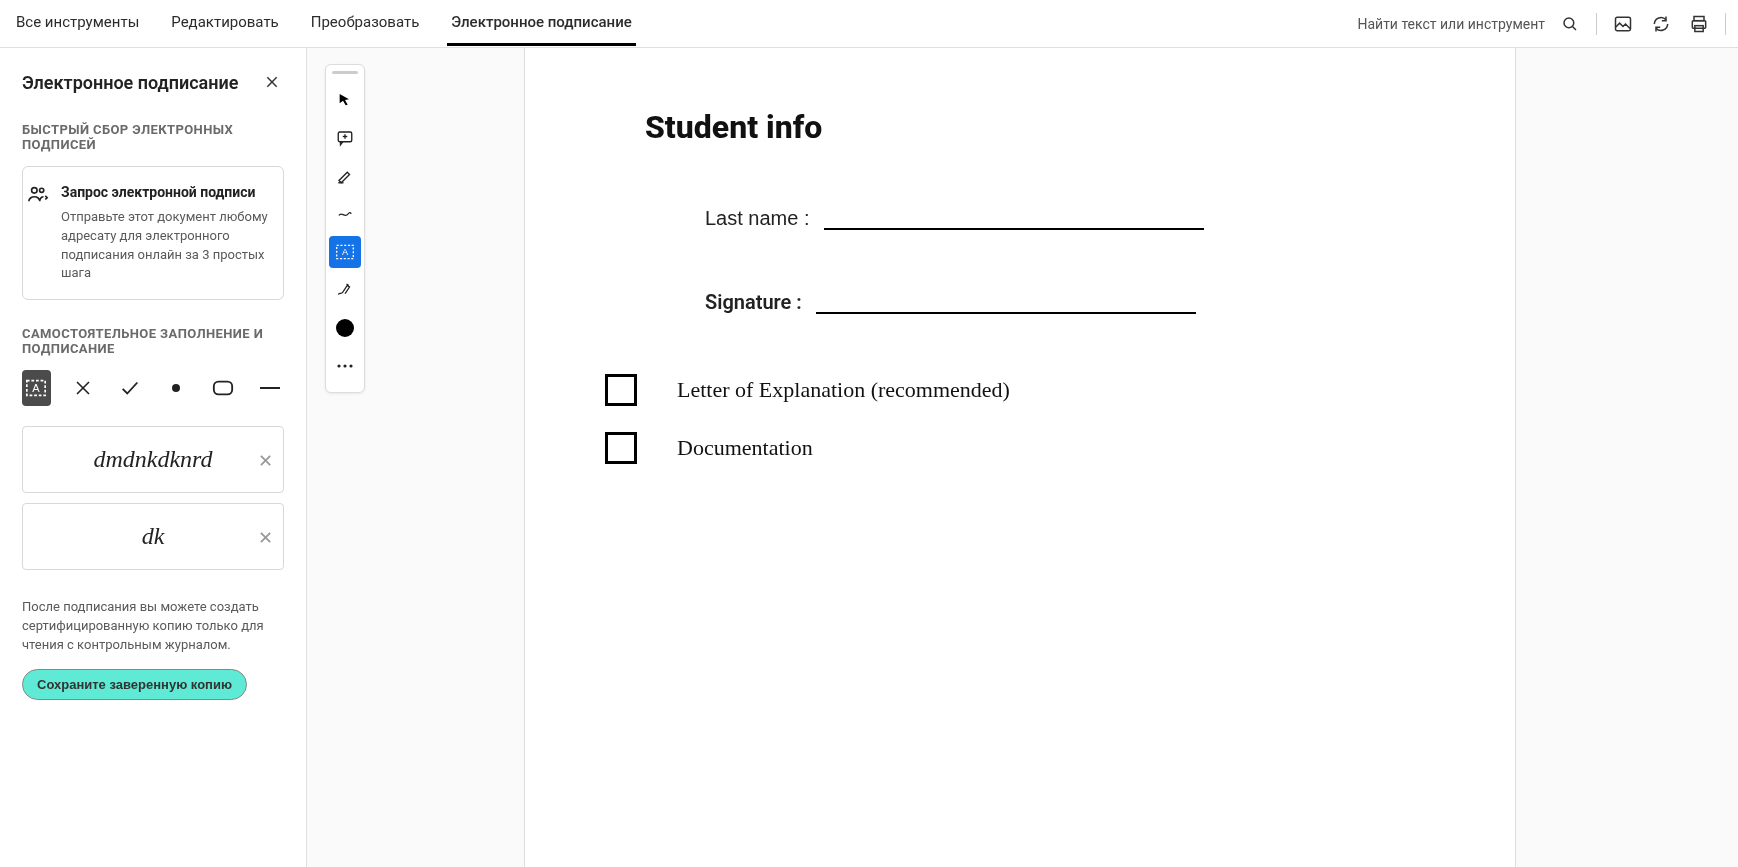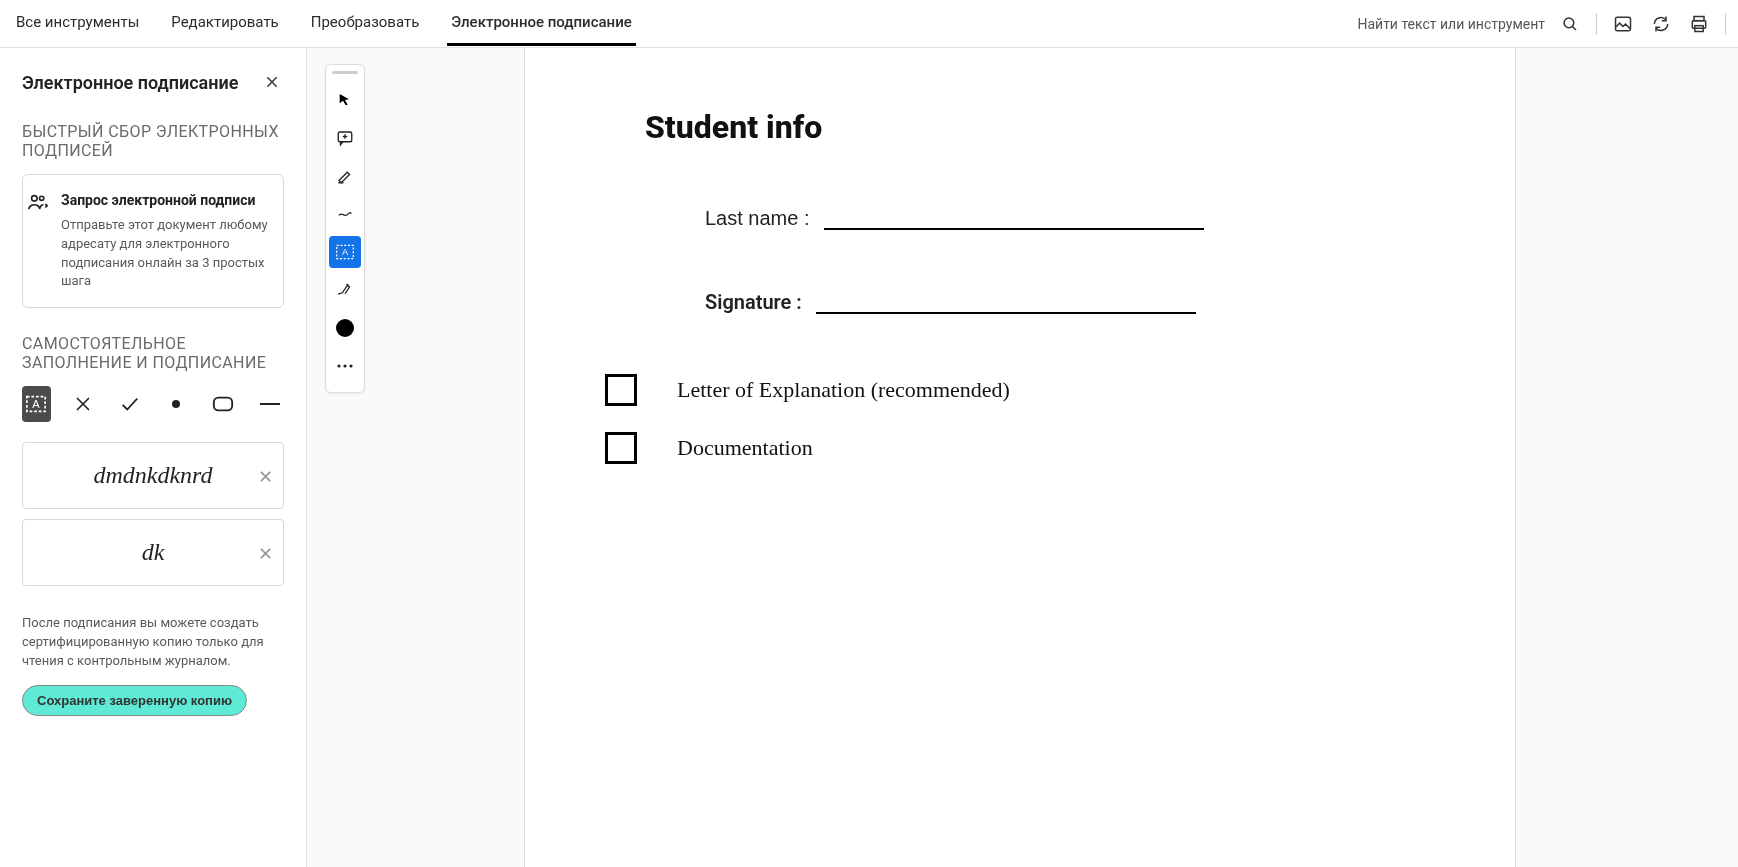--- a/index.html
+++ b/index.html
@@ -14,21 +14,21 @@
 .search-wrap { display: flex; align-items: center; gap: 13px; }
 .search-text { font-size: 14px; color: #555; }
 .icon-btn { width: 24px; height: 24px; display: flex; align-items: center; justify-content: center; cursor: pointer; color: #333; }
 .vdiv { width: 1px; height: 22px; background: #ccc; }
 
 .main { display: flex; height: calc(100vh - 48px); }
 
 .sidebar { width: 307px; border-right: 1px solid #e0e0e0; padding: 22px 22px 22px 22px; overflow-y: auto; }
 .sidebar-header { display: flex; align-items: center; justify-content: space-between; margin-bottom: 28px; }
 .sidebar-title { font-size: 18px; font-weight: 600; color: #222; }
-.section-label { font-size: 16px; font-weight: 400; letter-spacing: 0.4px; color: #6a6a6a; margin-bottom: 14px; }
+.section-label { font-size: 13px; font-weight: 700; letter-spacing: 0.4px; color: #6a6a6a; margin-bottom: 14px; }
 
 .card { border: 1px solid #d8d8d8; border-radius: 6px; padding: 16px 4px; display: flex; gap: 12px; margin-bottom: 26px; }
 .card-icon { width: 22px; flex-shrink: 0; }
 .card-title { font-size: 14px; font-weight: 700; color: #222; margin-bottom: 6px; line-height: 1.35; }
 .card-desc { font-size: 13px; color: #5a5a5a; line-height: 1.45; }
 
 .tool-row { display: flex; gap: 18px; align-items: center; margin-bottom: 20px; margin-top: 8px; }
 .tool-item { width: 36px; height: 36px; display: flex; align-items: center; justify-content: center; border-radius: 4px; cursor: pointer; }
 .tool-item.active { background: #4b4b4b; color: #fff; }
 .tool-item svg { display: block; }

